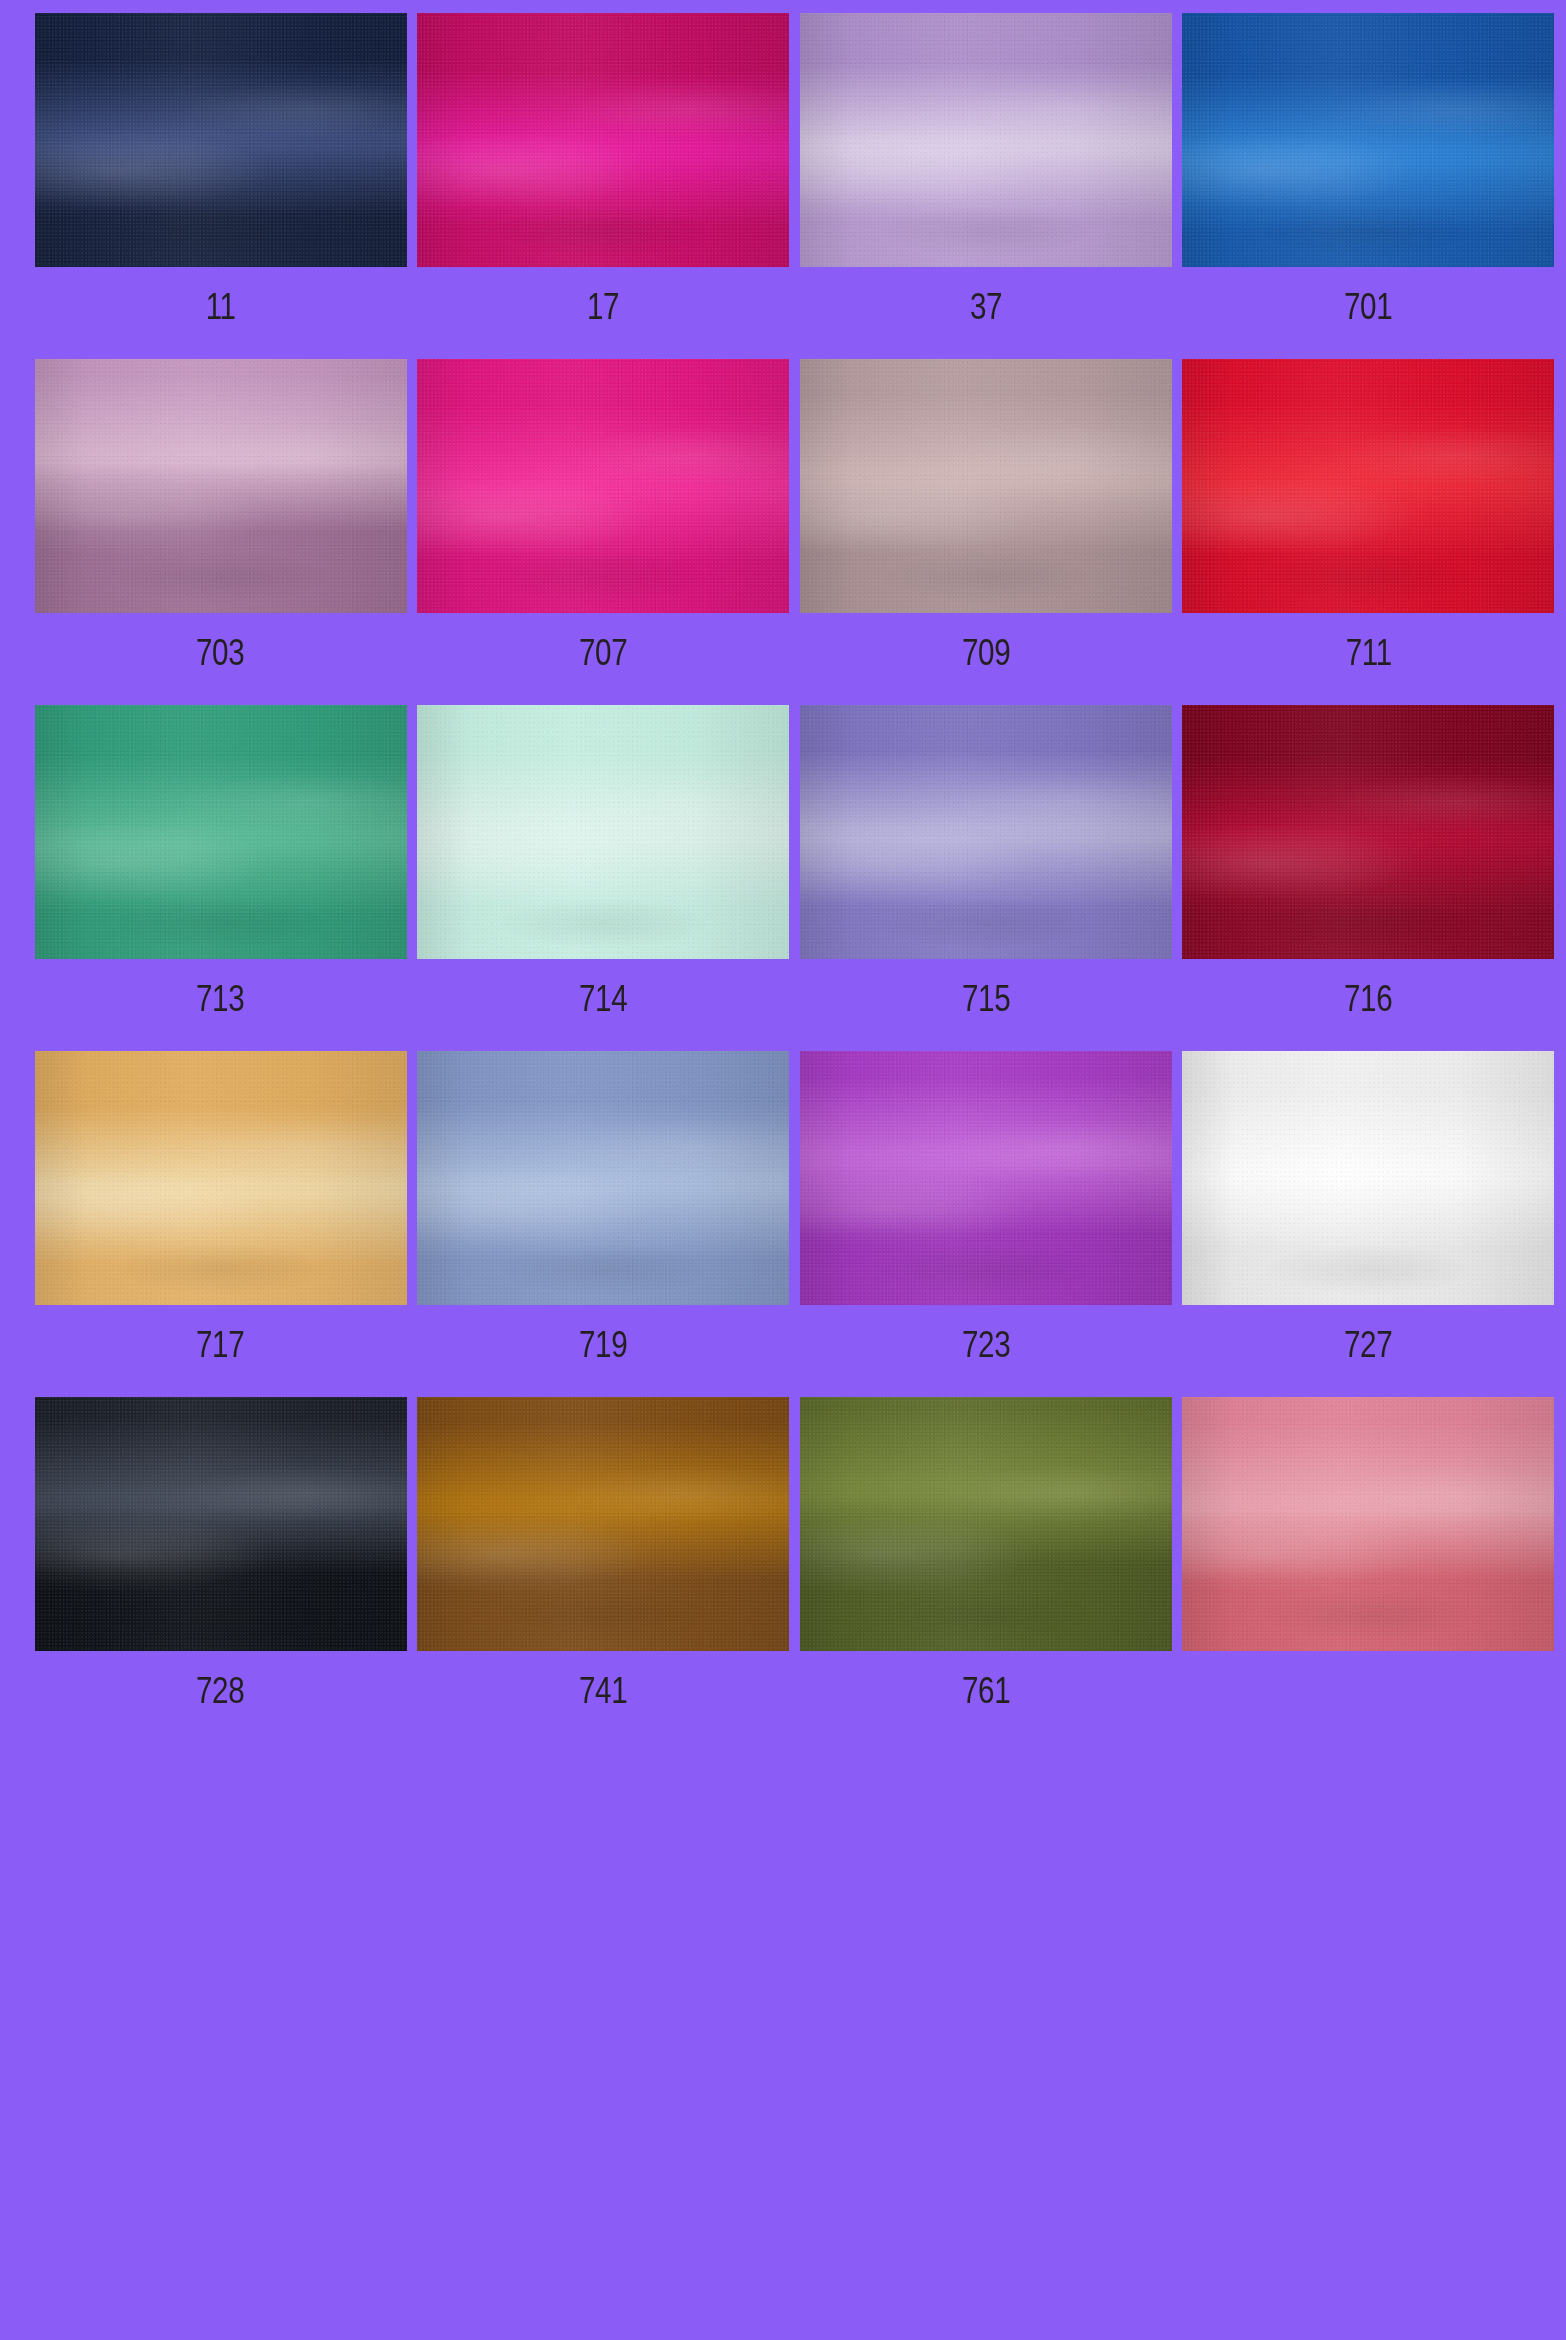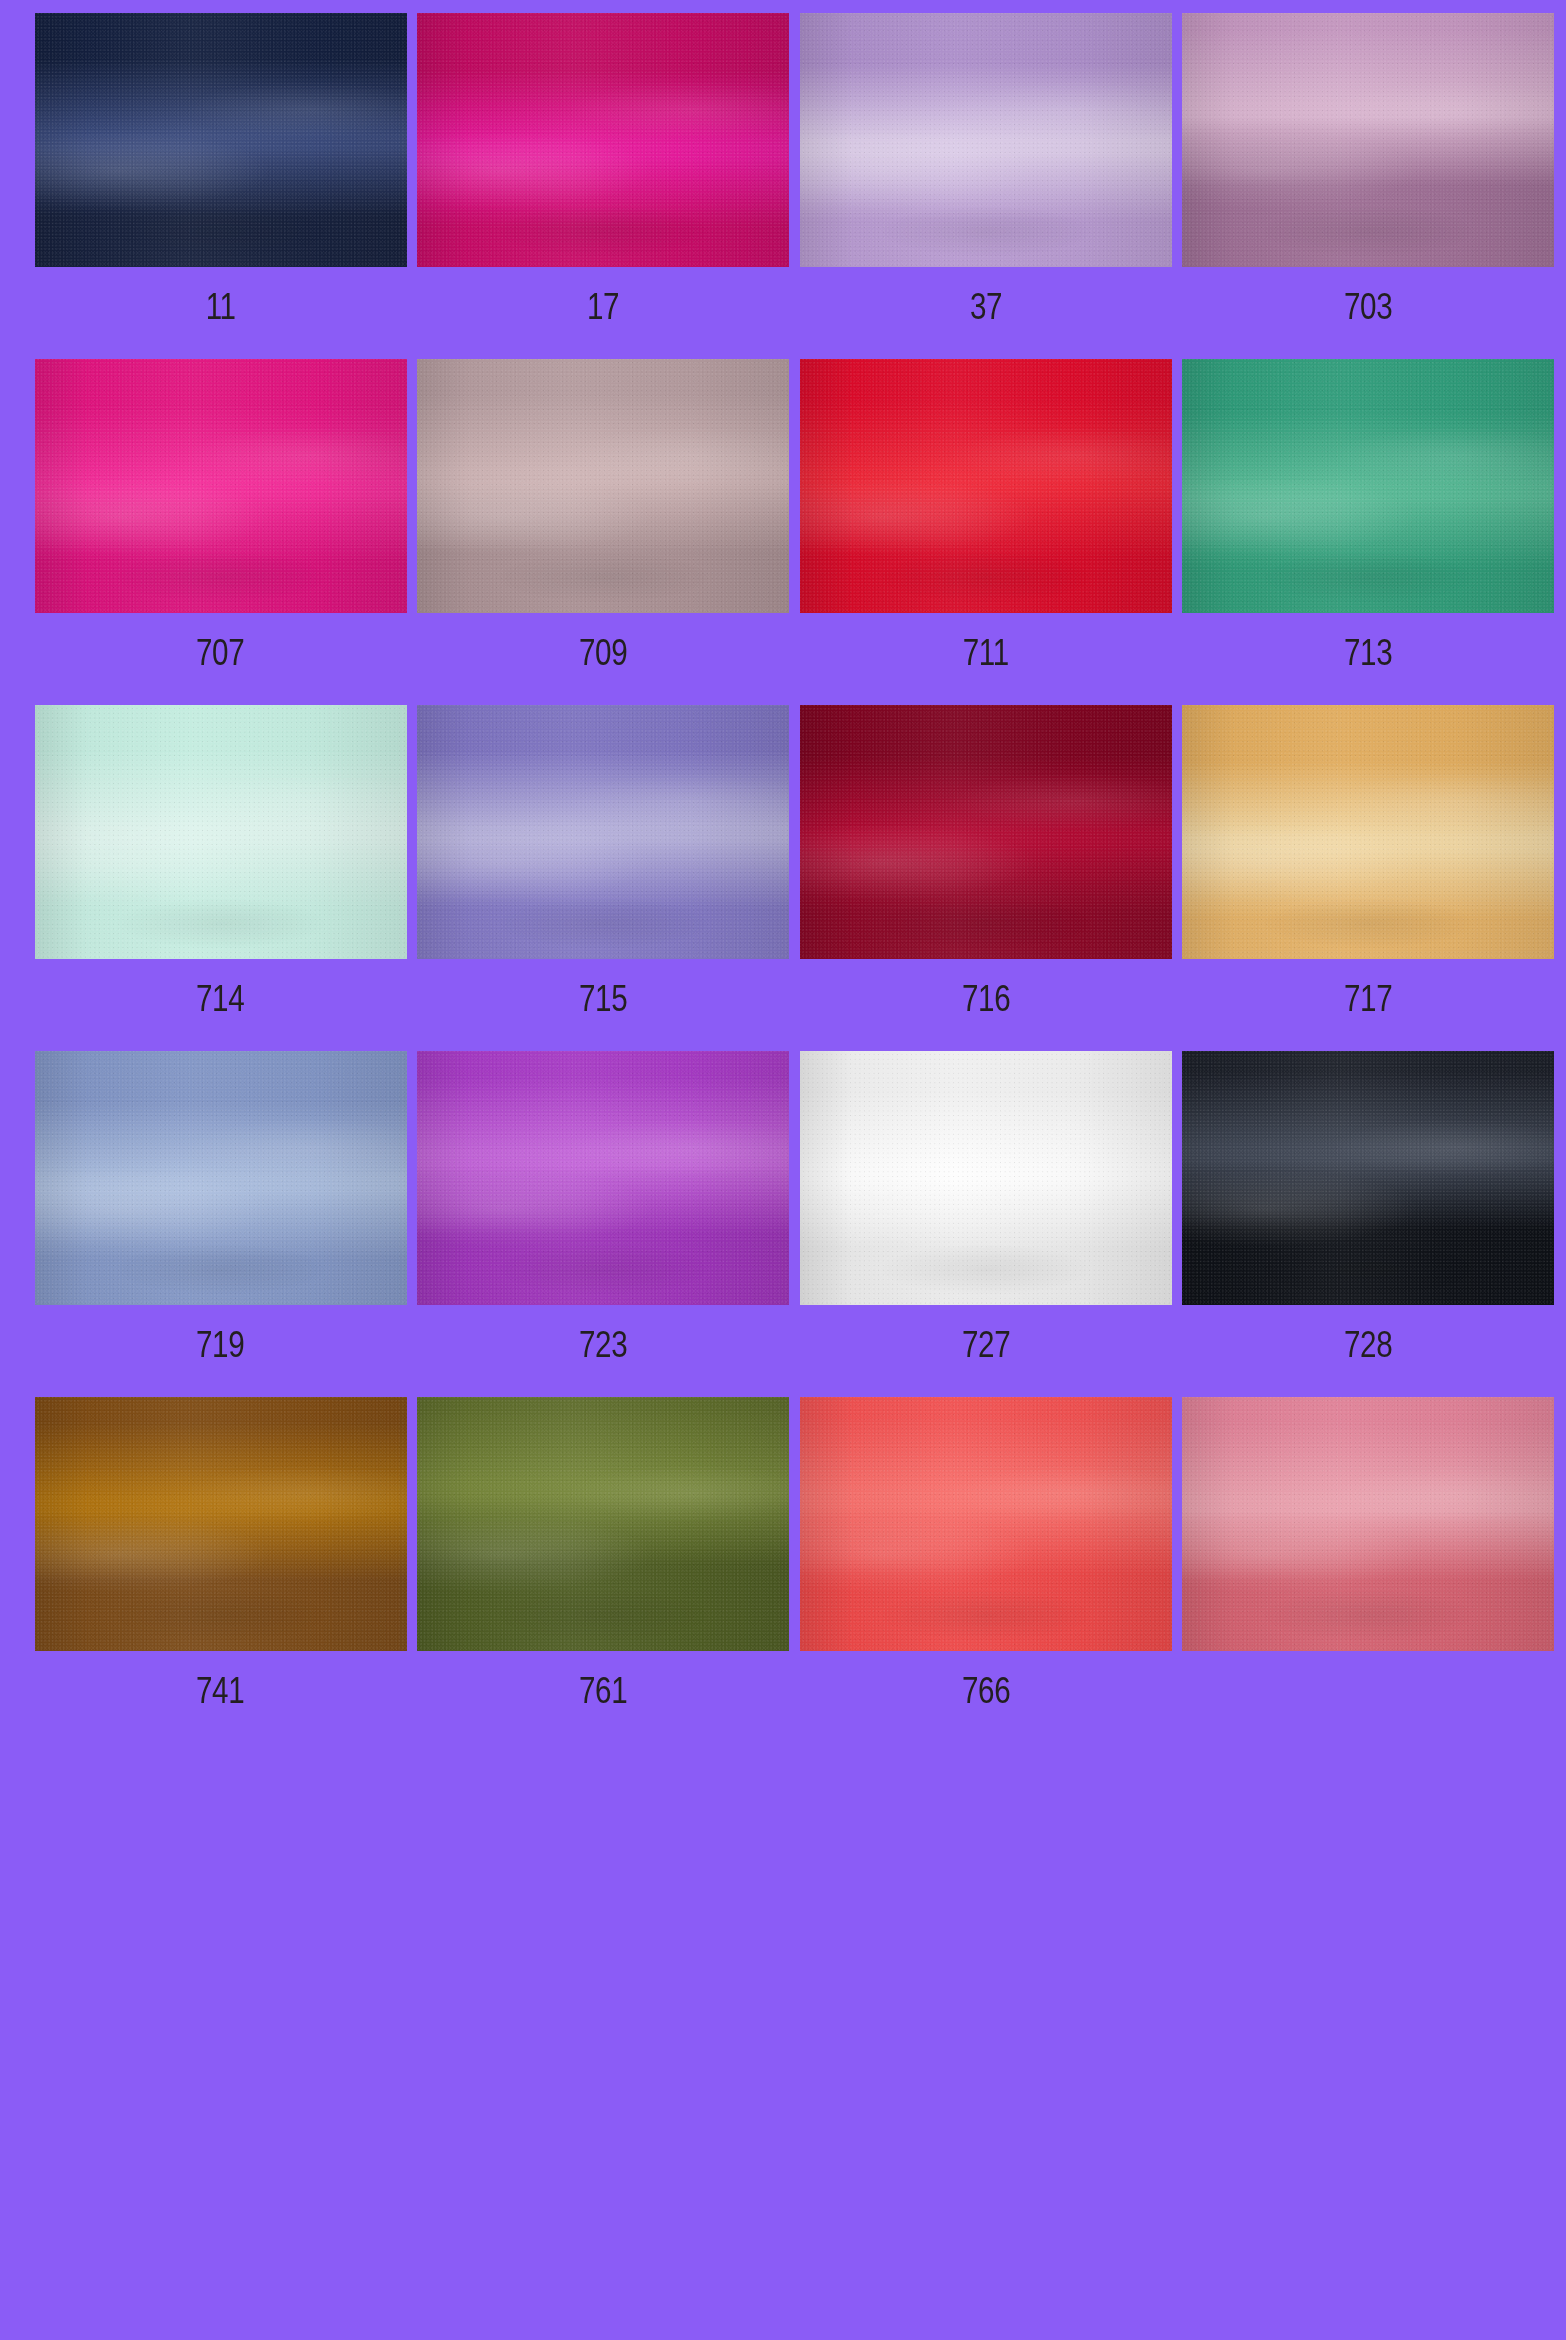--- a/index.html
+++ b/index.html
@@ -128,20 +128,29 @@
       <div class="swatch-chip">
         <div class="sat-base" style="background: linear-gradient(rgb(171, 141, 201) 0%, rgb(171, 141, 201) 20%, rgb(217, 201, 230) 50%, rgb(217, 201, 230) 55%, rgb(182, 153, 207) 82%, rgb(182, 153, 207) 100%);"></div>
         <div class="sat-cloud"></div>
         <div class="sat-horiz"></div>
         <div class="sat-noise"></div>
       </div>
       <div class="swatch-label">37</div>
     </div>
     <div class="swatch-cell">
       <div class="swatch-chip">
+        <div class="sat-base" style="background: linear-gradient(rgb(19, 82, 165) 0%, rgb(19, 82, 165) 24%, rgb(42, 127, 212) 54%, rgb(42, 127, 212) 59%, rgb(21, 88, 171) 86%, rgb(21, 88, 171) 100%);"></div>
+        <div class="sat-cloud"></div>
+        <div class="sat-horiz"></div>
+        <div class="sat-noise"></div>
+      </div>
+      <div class="swatch-label">701</div>
+    </div>
+    <div class="swatch-cell">
+      <div class="swatch-chip">
         <div class="sat-base" style="background: linear-gradient(rgb(194, 148, 189) 0%, rgb(194, 148, 189) 6%, rgb(215, 178, 205) 36%, rgb(215, 178, 205) 41%, rgb(156, 109, 147) 68%, rgb(156, 109, 147) 100%);"></div>
         <div class="sat-cloud"></div>
         <div class="sat-horiz"></div>
         <div class="sat-noise"></div>
       </div>
       <div class="swatch-label">703</div>
     </div>
     <div class="swatch-cell">
       <div class="swatch-chip">
         <div class="sat-base" style="background: linear-gradient(rgb(224, 19, 126) 0%, rgb(224, 19, 126) 18%, rgb(243, 45, 153) 48%, rgb(243, 45, 153) 53%, rgb(216, 17, 122) 80%, rgb(216, 17, 122) 100%);"></div>
@@ -260,29 +269,20 @@
       <div class="swatch-label">741</div>
     </div>
     <div class="swatch-cell">
       <div class="swatch-chip">
         <div class="sat-base" style="background: linear-gradient(rgb(93, 107, 42) 0%, rgb(93, 107, 42) 4%, rgb(118, 134, 58) 34%, rgb(118, 134, 58) 39%, rgb(78, 92, 35) 66%, rgb(78, 92, 35) 100%);"></div>
         <div class="sat-cloud"></div>
         <div class="sat-horiz"></div>
         <div class="sat-noise"></div>
       </div>
       <div class="swatch-label">761</div>
-    </div>
-    <div class="swatch-cell">
-      <div class="swatch-chip">
-        <div class="sat-base" style="background: linear-gradient(rgb(240, 80, 80) 0%, rgb(240, 80, 80) 8%, rgb(247, 112, 108) 38%, rgb(247, 112, 108) 43%, rgb(236, 71, 71) 70%, rgb(236, 71, 71) 100%);"></div>
-        <div class="sat-cloud"></div>
-        <div class="sat-horiz"></div>
-        <div class="sat-noise"></div>
-      </div>
-      <div class="swatch-label">766</div>
     </div>
     <div class="swatch-cell">
       <div class="swatch-chip">
         <div class="sat-base" style="background: linear-gradient(rgb(223, 128, 150) 0%, rgb(223, 128, 150) 10%, rgb(233, 160, 173) 40%, rgb(233, 160, 173) 45%, rgb(210, 96, 111) 72%, rgb(210, 96, 111) 100%);"></div>
         <div class="sat-cloud"></div>
         <div class="sat-horiz"></div>
         <div class="sat-noise"></div>
       </div>
     </div>
     <div class="swatch-cell is-empty"></div>

